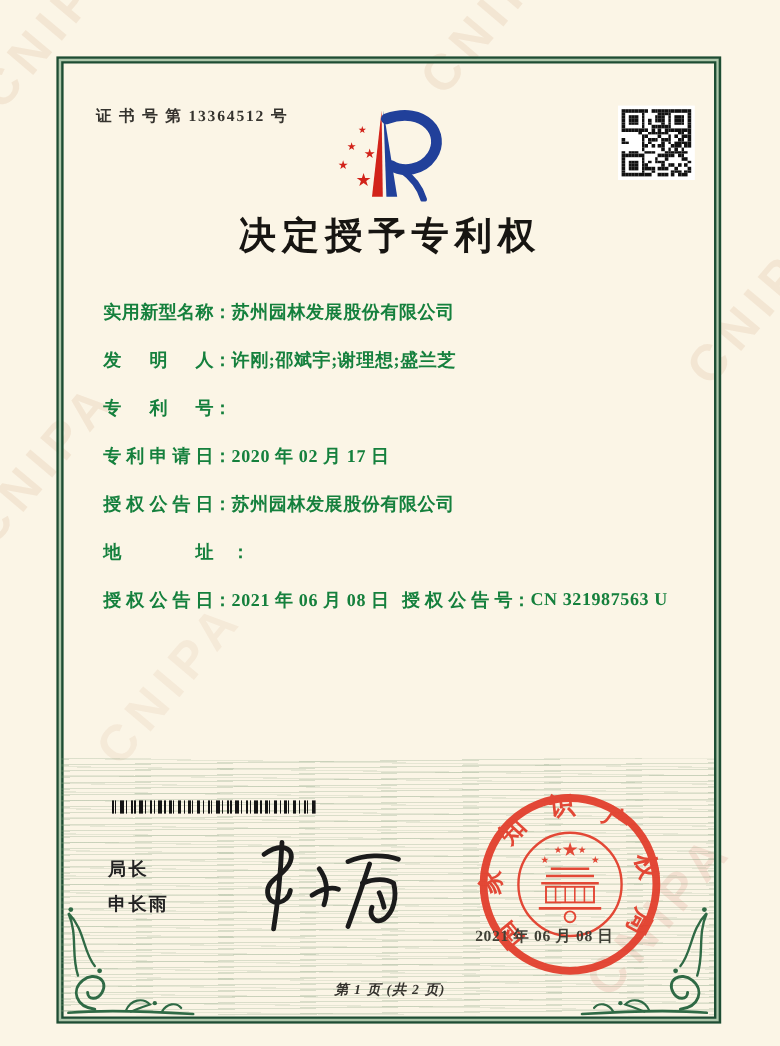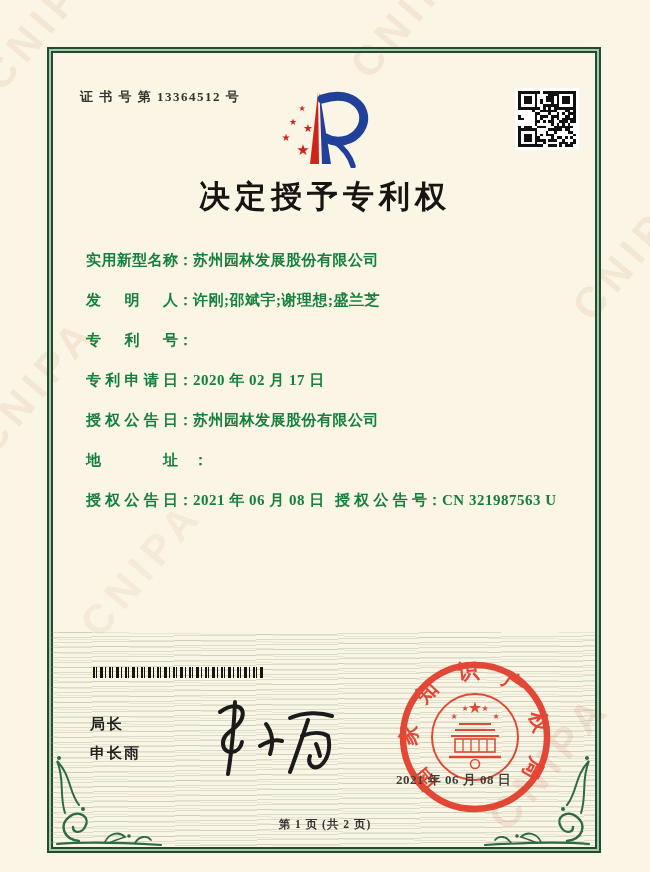--- a/index.html
+++ b/index.html
@@ -82,21 +82,21 @@
   .seal{position:absolute; left:395px; top:657px; width:160px; height:162px;}
   .seal-date{
     position:absolute; left:396px; top:771px; width:130px;
     font-size:13px; font-weight:700; letter-spacing:0.5px; color:#3f4036;
   }
   .ornament{position:absolute; width:115px; height:100px;}
   .orn-left{left:49px; top:749px;}
   .orn-right{left:482px; top:749px; transform:scaleX(-1);}
   .page-no{
     position:absolute; left:0; top:817px; width:100%; text-align:center;
-    font-size:11.5px; letter-spacing:1px; color:#35332e; font-weight:600;
+    font-size:11.5px; letter-spacing:1px; color:#35332e; font-weight:600;font-style:italic;
   }
 </style>
 </head>
 <body>
 
 <div class="page">
 
   <div class="wm w1">CNIPA</div>
   <div class="wm w2">CNIPA</div>
   <div class="wm w3">CNIPA</div>

